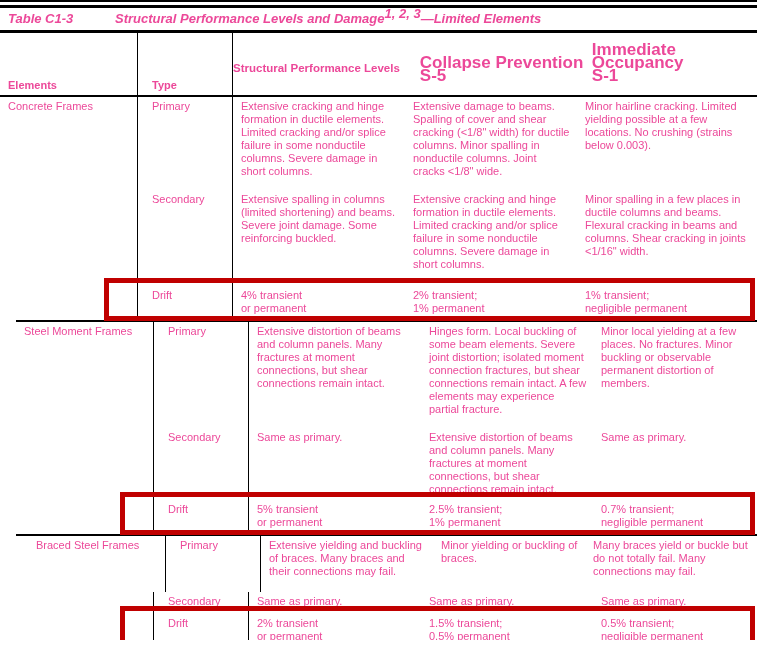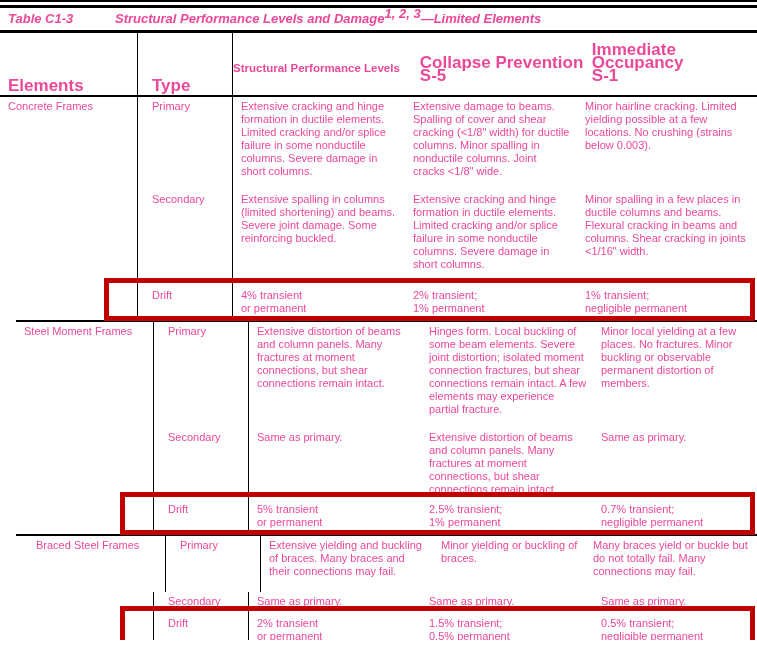--- a/index.html
+++ b/index.html
@@ -21,21 +21,21 @@
     display:flex;align-items:baseline;
     font-weight:bold;font-style:italic;
     font-size:13px;line-height:16px;
     padding:3px 0 3px 8px;
   }
   .tlabel{display:inline-block;width:107px;flex:0 0 107px;}
   .ttext sup{font-size:13px;line-height:0;}
 
   
   .thead{display:flex;height:64px;border-bottom:2px solid #000;box-sizing:border-box;}
-  .hc{box-sizing:border-box;display:flex;align-items:flex-end;font-weight:bold;font-size:17px;line-height:13px;padding-bottom:3px;}
+  .hc{box-sizing:border-box;display:flex;align-items:flex-end;font-weight:bold;font-size:11px;line-height:13px;padding-bottom:3px;}
   .c-el{width:138px;flex:0 0 138px;border-right:1px solid #000;padding-left:8px;box-sizing:border-box;}
   .c-ty{width:95px;flex:0 0 95px;border-right:1px solid #000;padding-left:14px;box-sizing:border-box;}
   .hgroup{flex:1;display:flex;flex-direction:row;min-width:0;align-items:center;}
   .hgroup-title{text-align:center;font-weight:bold;font-size:11.5px;padding-top:7px;}
   .hgroup-rule{height:1px;background:#000;margin:5px 4px 0 8px;}
   .hcols{flex:1;display:flex;align-items:flex-end;}
   .hcol{font-weight:bold;font-size:17px;line-height:13px;padding:0 0 3px 8px;box-sizing:border-box;}
   .w172{width:172px;flex:0 0 172px;}
   .wio{flex:1;}
 

